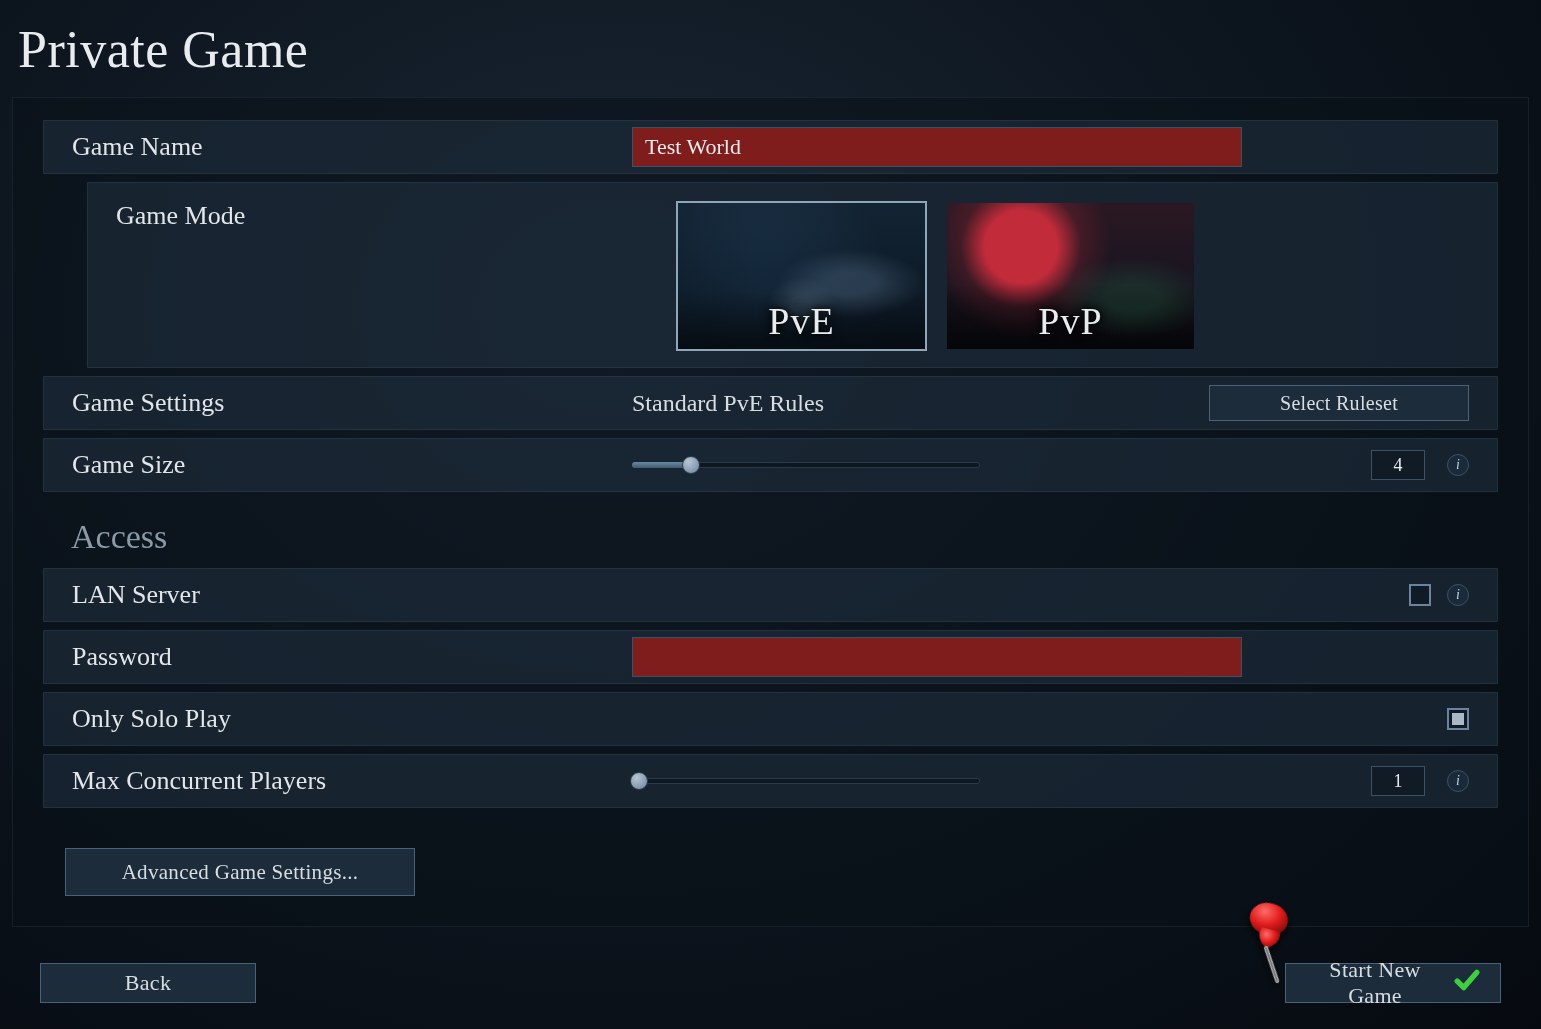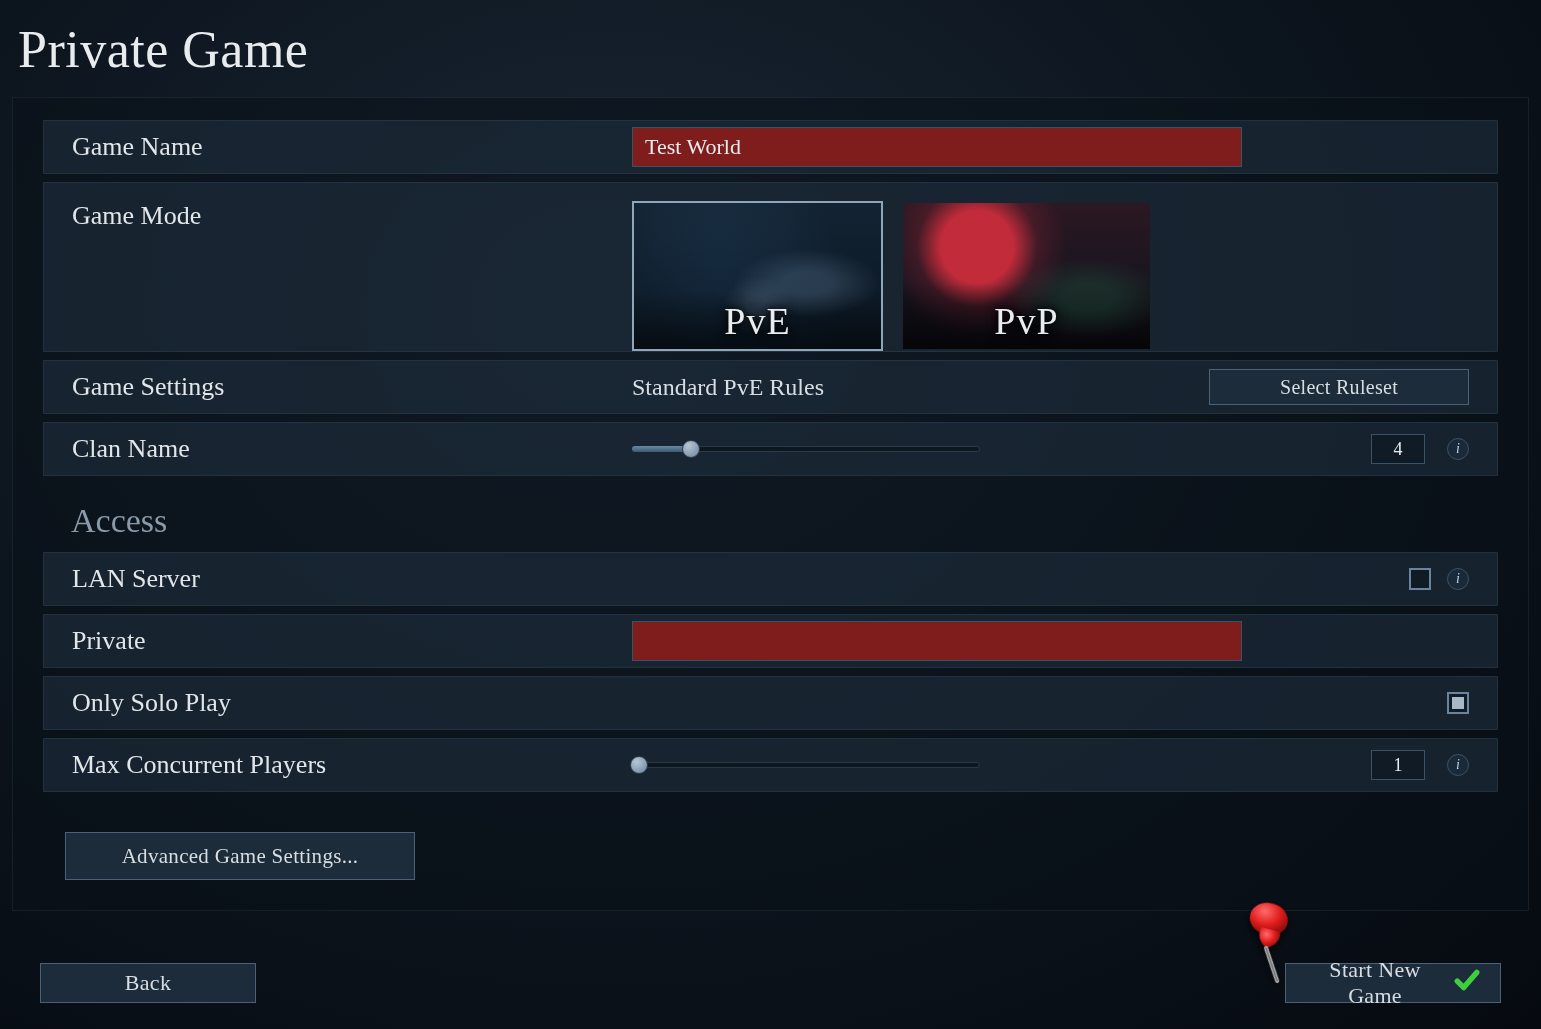--- a/index.html
+++ b/index.html
@@ -27,21 +27,21 @@
   .row {
     background: rgba(32,46,62,0.6);
     border: 1px solid rgba(70,90,110,0.25);
     border-radius: 1px;
     margin-top: 8px;
     padding: 0 28px;
     display: flex;
     align-items: center;
     min-height: 54px;
   }
-  .row.tall { align-items: flex-start; padding-top: 18px; padding-bottom: 0; min-height: auto; }
+  .row.tall { align-items: flex-start; padding-top: 18px; padding-bottom: 16px; min-height: auto; margin-left: 44px; }
   .row-label {
     flex: 0 0 560px;
     font-size: 26px;
     color: #e2e6e9;
   }
   .row-content {
     flex: 1 1 auto;
     display: flex;
     align-items: center;
     gap: 16px;
@@ -253,21 +253,21 @@
 
   <div class="row">
     <div class="row-label">Game Settings</div>
     <div class="row-content">
       <div class="ruleset-text">Standard PvE Rules</div>
       <button class="btn btn-wide">Select Ruleset</button>
     </div>
   </div>
 
   <div class="row">
-    <div class="row-label">Clan Name</div>
+    <div class="row-label">Game Size</div>
     <div class="row-content slider-wrap">
       <div class="slider">
         <div class="slider-track"></div>
         <div class="slider-fill" id="clan-fill" style="width: 17%;"></div>
         <div class="slider-thumb" id="clan-thumb" style="left: 17%;"></div>
       </div>
       <div class="spacer"></div>
       <input class="num-box" type="text" value="4" style="">
       <div class="info-btn">i</div>
     </div>
@@ -278,21 +278,21 @@
   <div class="row">
     <div class="row-label">LAN Server</div>
     <div class="row-content">
       <div class="spacer"></div>
       <div class="cb" id="cb-lan"></div>
       <div class="info-btn">i</div>
     </div>
   </div>
 
   <div class="row">
-    <div class="row-label">Private</div>
+    <div class="row-label">Password</div>
     <div class="row-content">
       <input class="text-input" type="password" value="" style="">
     </div>
   </div>
 
   <div class="row">
     <div class="row-label">Only Solo Play</div>
     <div class="row-content">
       <div class="spacer"></div>
       <div class="cb checked" id="cb-solo">

